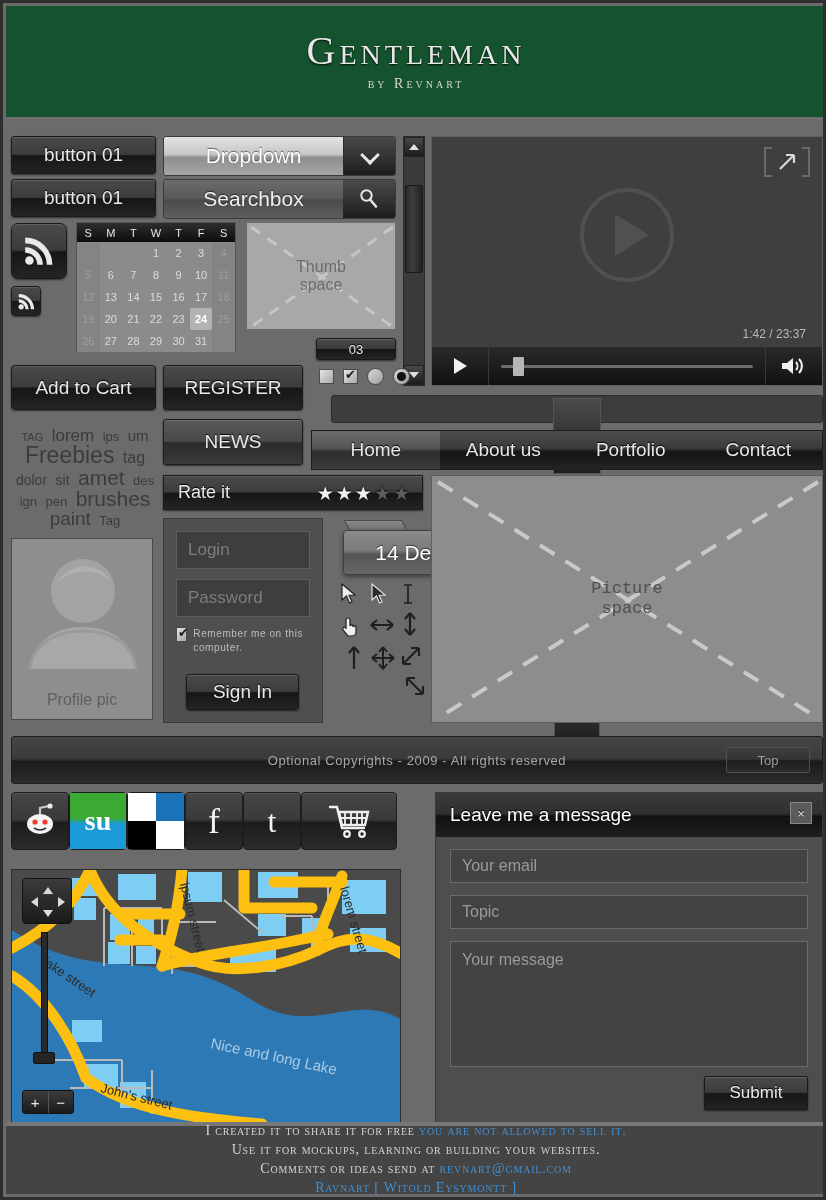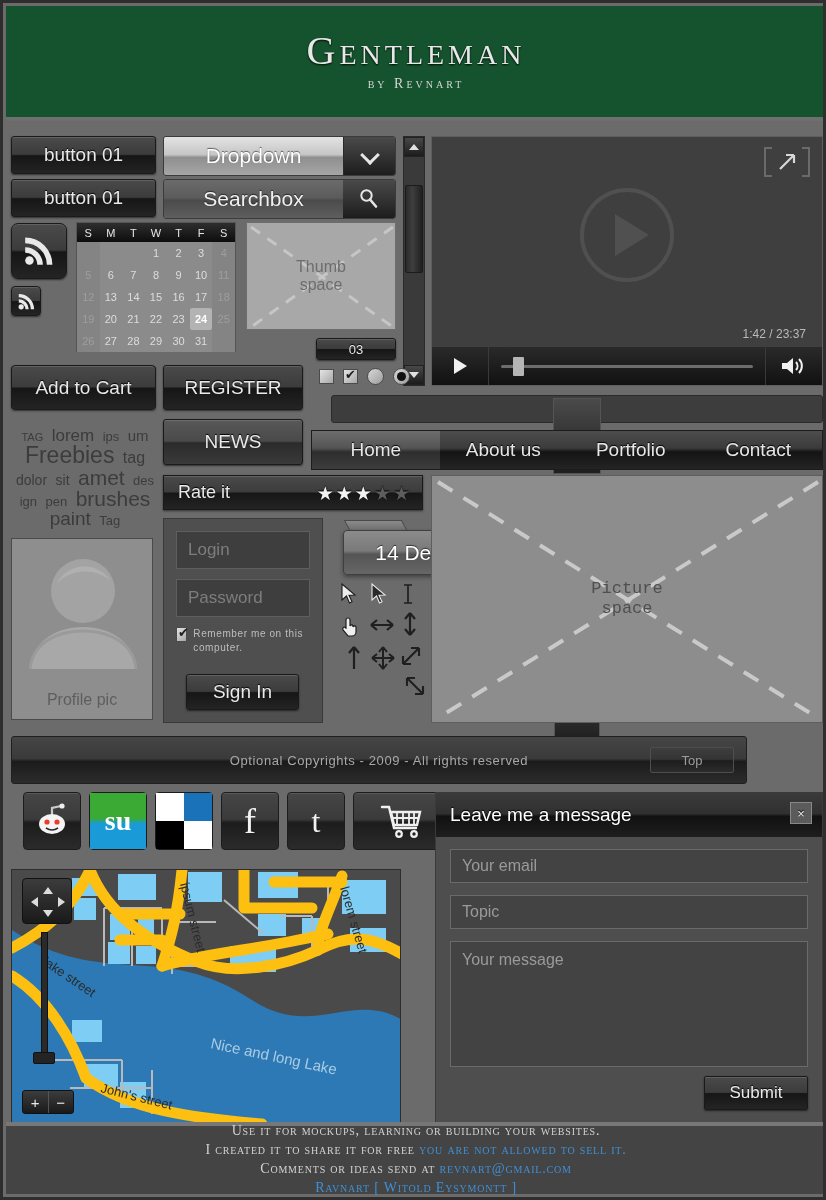--- a/index.html
+++ b/index.html
@@ -223,32 +223,32 @@
                     height:100%; display:flex; align-items:center; justify-content:center; }
 
   
   .picspace { position:absolute; left:428px; top:472px; width:392px; height:248px;
               background:#8d8d8d; border:1px solid #5e5e5e; overflow:hidden;}
   .picspace .lbl { position:absolute; inset:0; display:flex; flex-direction:column;
                    align-items:center; justify-content:center; color:#4f4f4f;
                    font-size:17px; line-height:1.2; z-index:3;font-family:Liberation Mono, monospace; }
 
   
-  .copybar { position:absolute; left:8px; top:733px; width:736px; height:48px;
+  .copybar { position:absolute; left:8px; top:733px; width:812px; height:48px;
              background:linear-gradient(to bottom,#454545 0%,#3a3a3a 47%,#1b1b1b 53%,#2c2c2c 100%);
              border:1px solid #1f1f1f; border-radius:3px;
              display:flex; align-items:center; justify-content:center; }
   .copytxt { color:#a8a8a8; font-size:13px; letter-spacing:.6px; }
   #topbtn { position:absolute; right:12px; top:10px; width:84px; height:26px;
             font-size:13px; color:#9c9c9c; border-radius:2px;
             background:linear-gradient(to bottom,#3e3e3e 0%,#343434 47%,#1d1d1d 53%,#2c2c2c 100%);
             border:1px solid #4e4e4e; display:flex; align-items:center; justify-content:center;}
 
   
-  .social { position:absolute; left:20px; top:789px; display:flex; gap:8px; }
+  .social { position:absolute; left:8px; top:789px; display:flex; }
   .sico { width:58px; height:58px; border-radius:4px;
           background:linear-gradient(to bottom,#464646 0%,#3a3a3a 47%,#1c1c1c 53%,#2b2b2b 100%);
           border:1px solid #1c1c1c; display:flex; align-items:center; justify-content:center;
           box-shadow:inset 0 1px 0 rgba(255,255,255,.1);}
 
   
   .map { position:absolute; left:8px; top:866px; width:390px; height:254px;
          border:1px solid #2d2d2d; overflow:hidden; background:#4a4a4a;}
   .panpad { position:absolute; left:10px; top:8px; width:50px; height:46px;
             background:linear-gradient(to bottom,#3c3c3c,#1a1a1a); border:1px solid #111;
@@ -673,23 +673,23 @@
       <span>Leave me a message</span>
       <span class="cclose">×</span>
     </div>
     <div class="cfield">Your email</div>
     <div class="cfield">Topic</div>
     <div class="carea">Your message</div>
     <div class="dk" id="submit">Submit</div>
   </div>
 
   <div class="footer">
+    <div>
+      <span>I created it to share it for free </span><span class="blue">you are not allowed to sell it.</span>
+    </div>
     <div>Use it for mockups, learning or building your websites.</div>
     <div>
-      <span>I created it to share it for free </span><span class="blue">you are not allowed to sell it.</span>
-    </div>
-    <div>
       <span>Comments or ideas send at </span><span class="blue">revnart@gmail.com</span>
     </div>
     <div class="blue">Ravnart [ Witold Eysymontt ]</div>
   </div>
 
 </div>
 
 </body></html>

